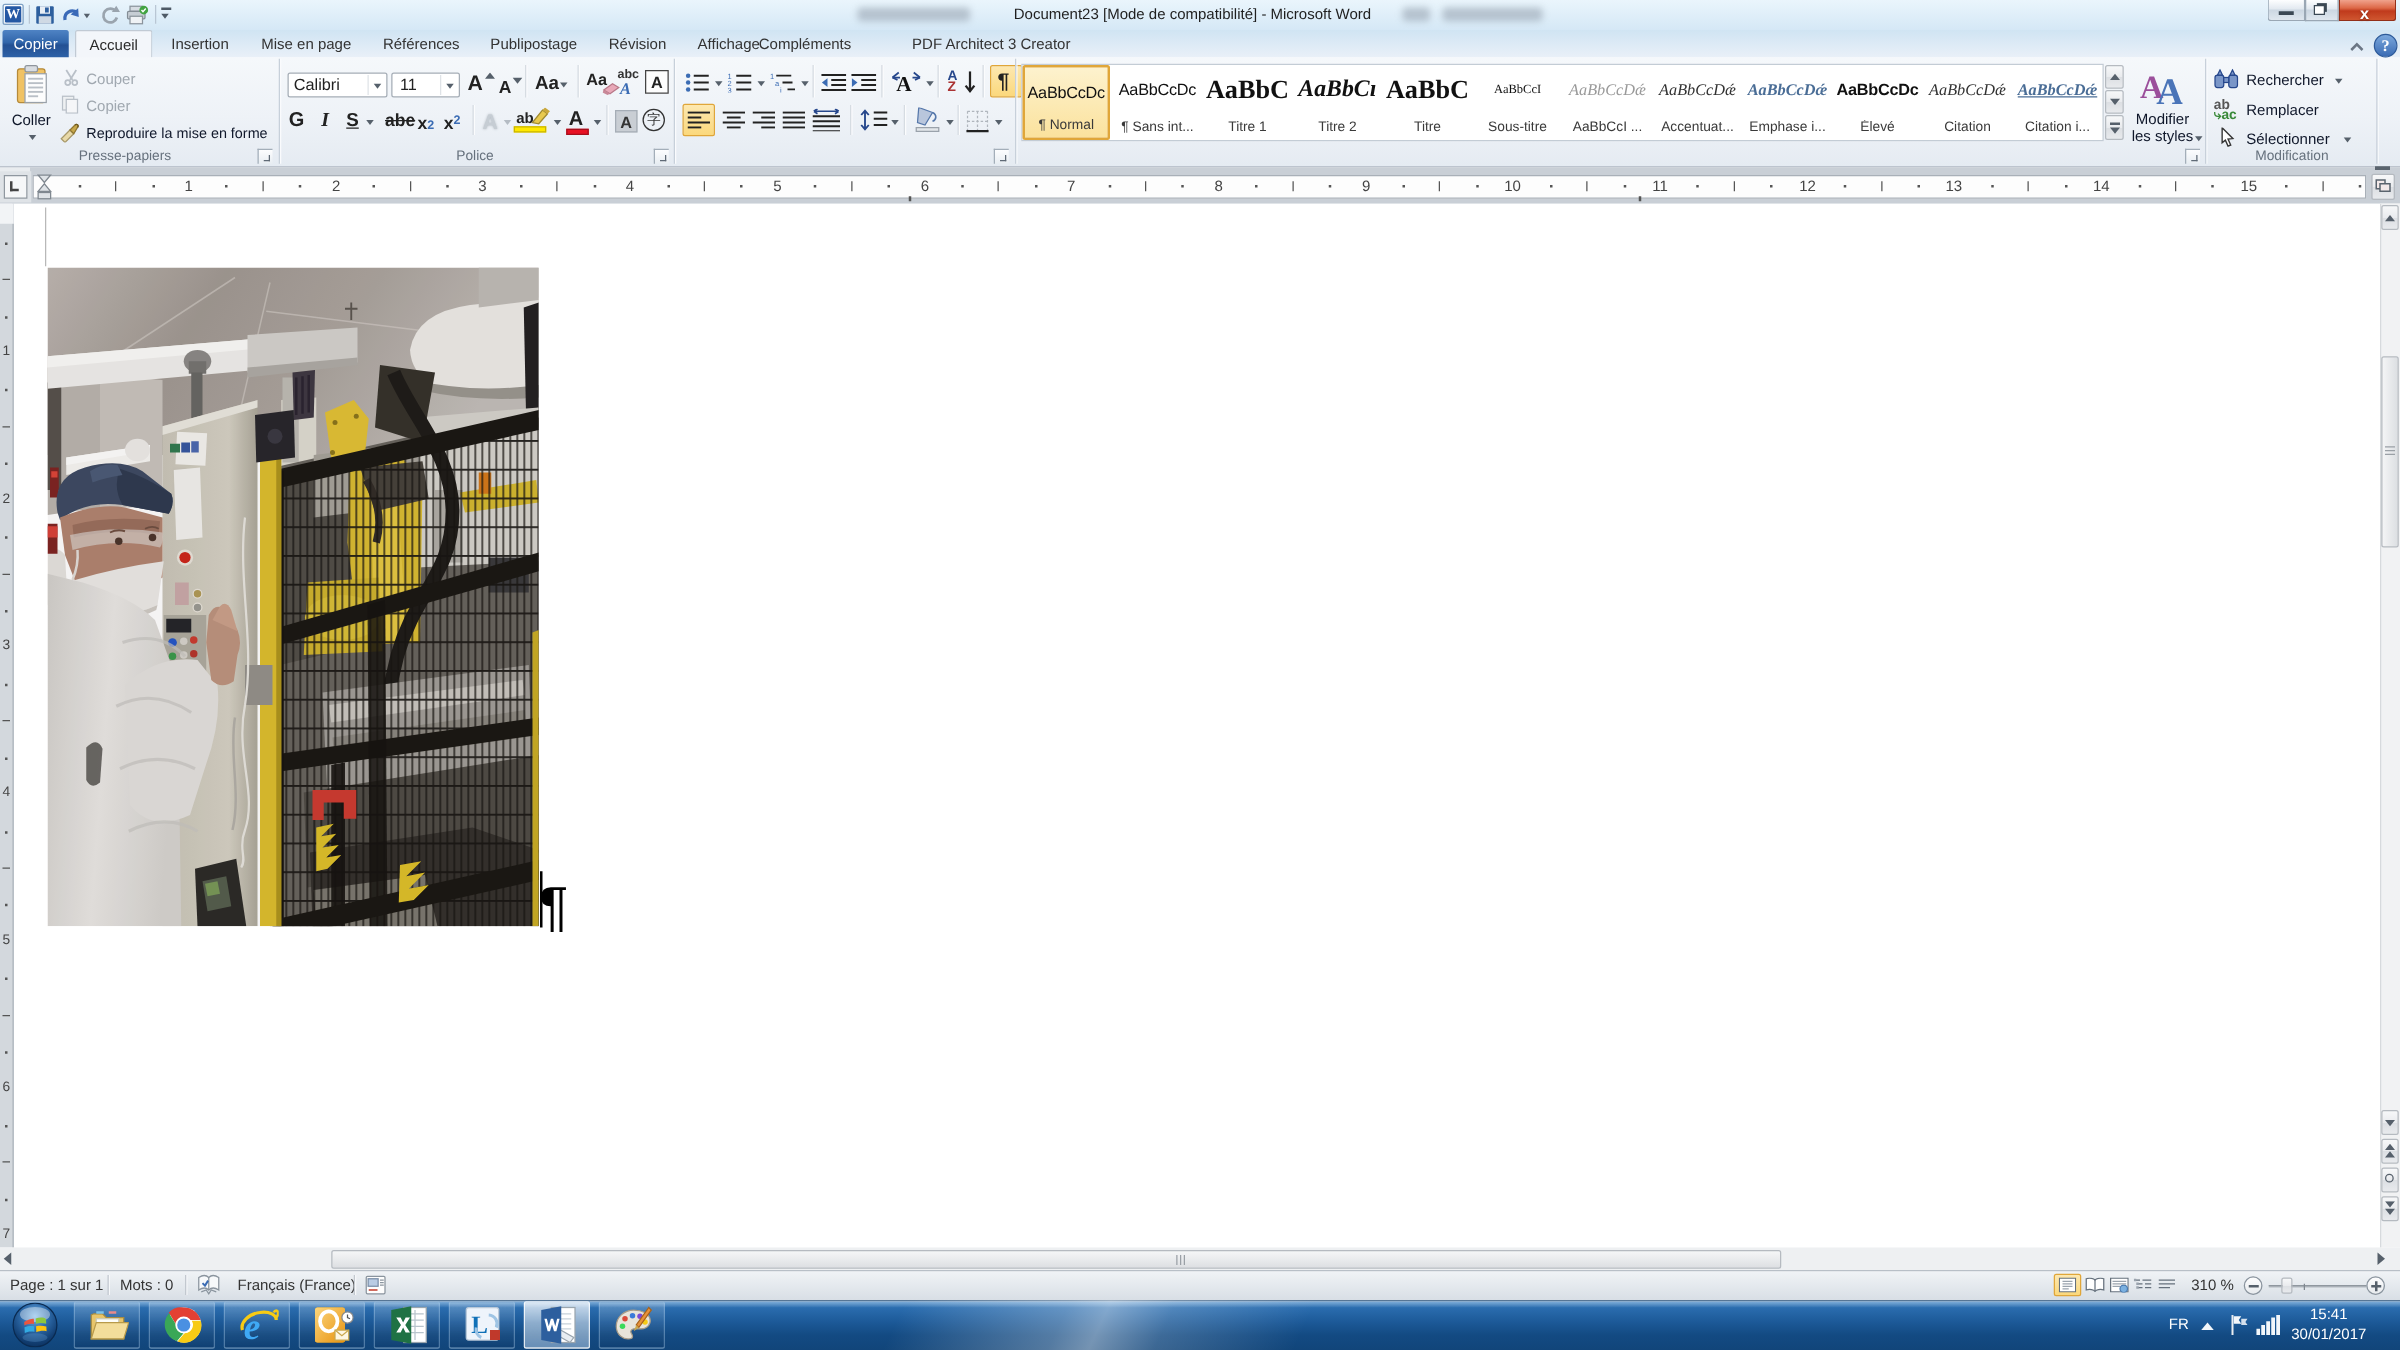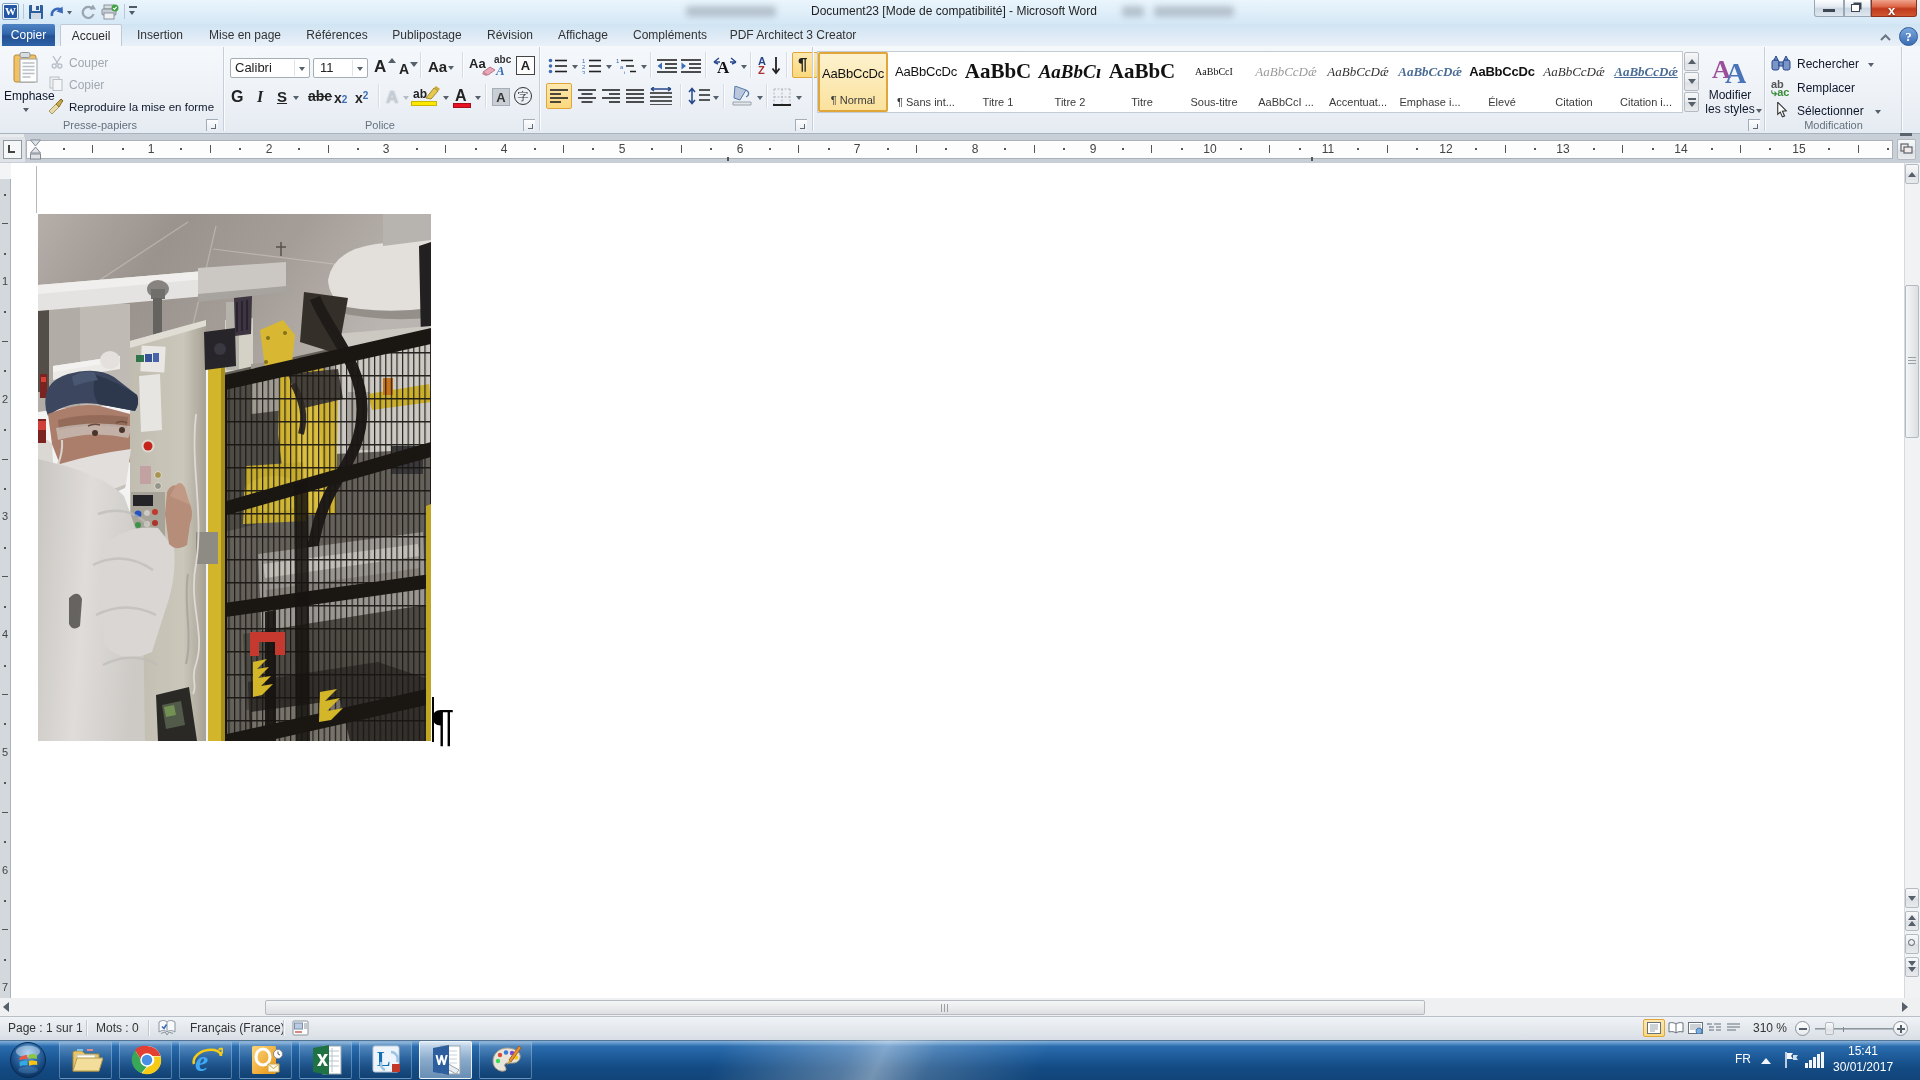--- a/index.html
+++ b/index.html
@@ -95,39 +95,39 @@
 <div class="abs" style="left:1888px;top:3px;color:#fff;font-size:13px;font-weight:bold;text-shadow:0 1px 2px #7c2917;">x</div>
 
 <div class="abs tab" id="ftab" style="left:2px;width:53px;">Copier</div>
 <div class="abs tab" id="atab" style="left:60px;width:62px;">Accueil</div>
 <div class="abs tab" style="left:127px;width:66px;">Insertion</div>
 <div class="abs tab" style="left:198px;width:94px;">Mise en page</div>
 <div class="abs tab" style="left:297px;width:80px;">Références</div>
 <div class="abs tab" style="left:382px;width:90px;">Publipostage</div>
 <div class="abs tab" style="left:477px;width:66px;">Révision</div>
 <div class="abs tab" style="left:548px;width:70px;">Affichage</div>
-<div class="abs tab" style="left:623px;width:94px;">Compléments</div>
+<div class="abs tab" style="left:597px;width:94px;">Compléments</div>
 <div class="abs tab" style="left:722px;width:142px;">PDF Architect 3 Creator</div>
 
 <div class="abs" id="ribbon"></div>
 
 <div class="abs" style="left:3px;top:49px;width:44px;height:80px;border:1px solid transparent;">
   <svg class="abs" style="left:8px;top:2px;" width="28" height="32" viewBox="0 0 28 32">
     <rect x="2" y="3" width="22" height="27" rx="2" fill="#f0c264" stroke="#b58a3a"></rect>
     <rect x="8" y="0.5" width="10" height="5" rx="1.5" fill="#d9dde2" stroke="#8e959d"></rect>
     <rect x="8" y="7" width="17" height="23" fill="#fdfdfd" stroke="#9aa1a9"></rect>
     <g stroke="#b9bfc6" stroke-width="1.5">
           <path d="M10.5 11 h12"></path>
           <path d="M10.5 14.5 h12"></path>
           <path d="M10.5 18 h12"></path>
           <path d="M10.5 21.5 h12"></path>
           <path d="M10.5 25 h8"></path>
         </g>
   </svg>
-  <div class="abs btxt" style="left:0;right:0;top:39px;text-align:center;">Emphase</div>
+  <div class="abs btxt" style="left:0;right:0;top:39px;text-align:center;">Coller</div>
   <div class="abs dd" style="left:19px;top:58px;"></div>
 </div>
 <svg class="abs" style="left:50px;top:55px;" width="14" height="14" viewBox="0 0 14 14">
       <g stroke="#b9c0c8" stroke-width="1.4" fill="none">
         <path d="M3 1 L8 9"></path>
         <path d="M11 1 L6 9"></path>
         <circle cx="4.2" cy="11" r="2"></circle>
         <circle cx="9.8" cy="11" r="2"></circle>
       </g>
     </svg>

